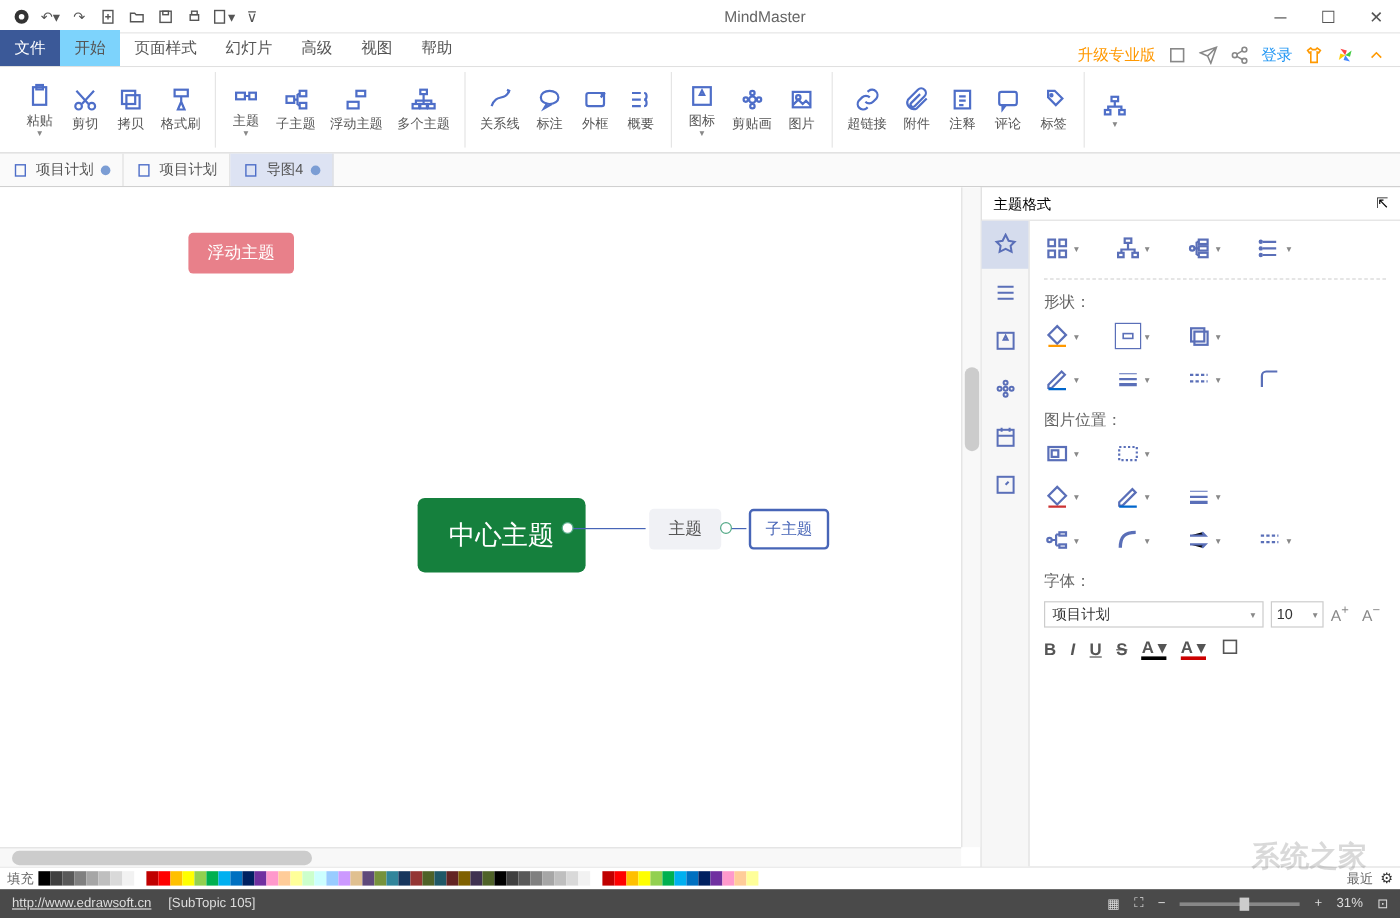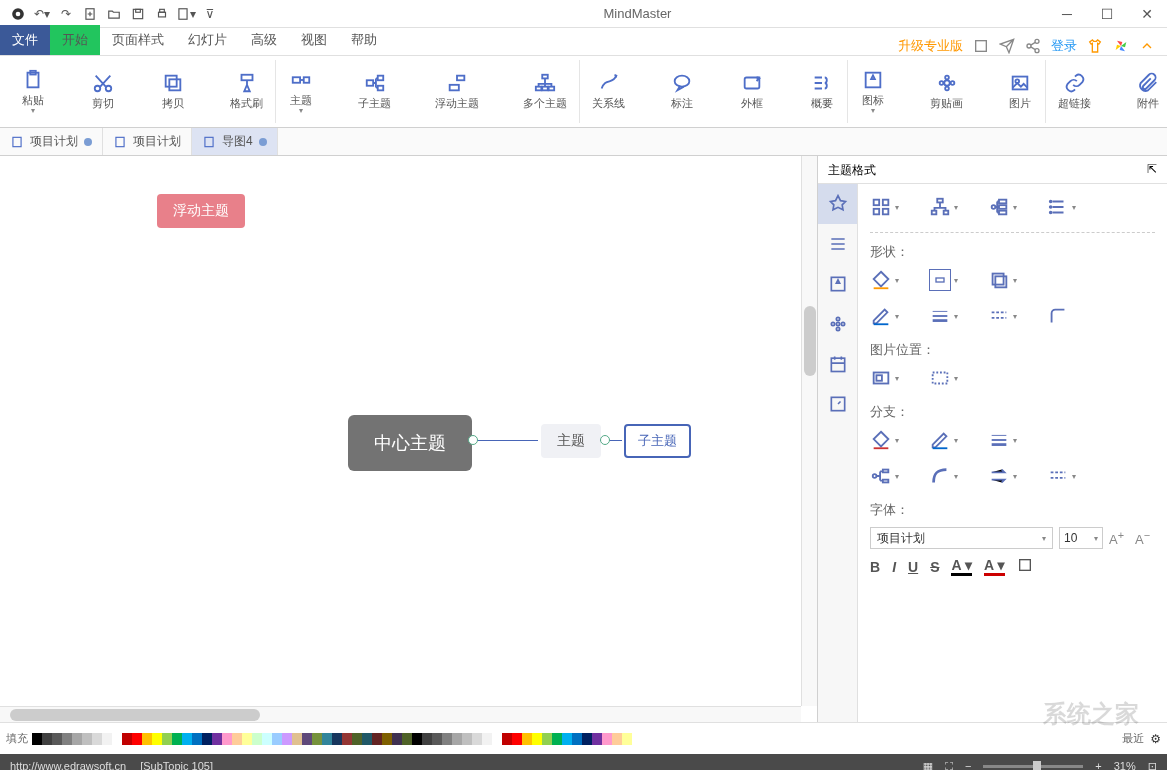--- a/index.html
+++ b/index.html
@@ -9,44 +9,44 @@
 .titlebar .qat { display:flex; gap:4px; align-items:center; }
 .qat-btn { width:20px; height:20px; display:flex; align-items:center; justify-content:center; color:#555; cursor:pointer; }
 .qat-btn svg { width:14px; height:14px; }
 .title { flex:1; text-align:center; color:#666; font-size:13px; }
 .win-ctrls { display:flex; gap:16px; color:#555; }
 .win-btn { width:24px; text-align:center; cursor:pointer; font-size:14px; }
 
 .menubar { height:28px; background:#fff; display:flex; align-items:flex-end; border-bottom:1px solid #e0e0e0; }
 .menu-item { padding:6px 12px; cursor:pointer; color:#555; font-size:13px; }
 .menu-item.file { background:#3b5998; color:#fff; }
-.menu-item.active { background:#22c55e; }
+.menu-item.active { background:#7dd3fc; }
 .menubar-right { margin-left:auto; display:flex; align-items:center; gap:10px; padding-right:12px; }
 .upgrade { color:#ff9800; font-size:13px; cursor:pointer; }
 .login { color:#2196f3; font-size:13px; cursor:pointer; }
 .mr-icon { width:16px; height:16px; color:#888; cursor:pointer; }
 
 .ribbon { height:72px; background:#fff; border-bottom:1px solid #d0d0d0; display:flex; padding:4px 8px; }
-.rib-group { display:flex; padding:0 6px; border-right:1px solid #e5e5e5;gap:32px; }
+.rib-group { display:flex; padding:0 6px; border-right:1px solid #e5e5e5; }
 .rib-group:last-child { border-right:none; }
 .rib-btn { display:flex; flex-direction:column; align-items:center; justify-content:center; padding:2px 6px; cursor:pointer; min-width:38px; }
 .rib-icon { width:22px; height:22px; color:#4e6ec8; display:flex; align-items:center; justify-content:center; margin-bottom:2px; }
 .rib-label { font-size:11px; color:#555; white-space:nowrap; }
 .rib-dd { font-size:8px; color:#888; line-height:6px; }
 
 .tabbar { height:28px; background:#fafafa; border-bottom:1px solid #d0d0d0; display:flex; align-items:stretch; }
 .doc-tab { display:flex; align-items:center; padding:0 10px; gap:6px; border-right:1px solid #e0e0e0; cursor:pointer; font-size:12px; color:#555; }
 .doc-tab.active { background:#dde3f3; }
 .tab-dot { width:8px; height:8px; border-radius:50%; background:#7b9dd4; }
 .tab-icon { width:14px; height:14px; color:#4e6ec8; }
 
 .workspace { display:flex; height:566px; }
 .canvas-wrap { flex:1; position:relative; background:#fff; overflow:hidden; }
 .float-topic { position:absolute; left:157px; top:38px; background:#e8808a; color:#fff; padding:8px 16px; border-radius:4px; font-size:14px; }
-.center-topic { position:absolute; left:348px; top:259px; background:#737373; color:#fff; padding:16px 26px; border-radius:6px; font-size:18px; }
+.center-topic { position:absolute; left:348px; top:259px; background:#15803d; color:#fff; padding:16px 26px; border-radius:6px; font-size:22px; }
 .topic { position:absolute; left:541px; top:268px; background:#f0f1f5; color:#555; padding:8px 16px; border-radius:4px; font-size:14px; }
 .subtopic { position:absolute; left:624px; top:268px; background:#fff; color:#4765b7; padding:6px 12px; border:2px solid #4765b7; border-radius:4px; font-size:13px; }
 .conn { position:absolute; background:#4765b7; height:1px; }
 .node-handle { position:absolute; width:10px; height:10px; border:1px solid #5a8; background:#fff; border-radius:50%; }
 .hscroll { position:absolute; bottom:0; left:0; right:16px; height:16px; background:#f8f8f8; border-top:1px solid #e0e0e0; }
 .hscroll-thumb { position:absolute; left:10px; top:2px; width:250px; height:12px; background:#ccc; border-radius:6px; }
 .vscroll { position:absolute; right:0; top:0; bottom:16px; width:16px; background:#f8f8f8; border-left:1px solid #e0e0e0; }
 .vscroll-thumb { position:absolute; top:150px; left:2px; width:12px; height:70px; background:#ccc; border-radius:6px; }
 
 .sidepanel { width:350px; border-left:1px solid #d0d0d0; display:flex; }
@@ -64,21 +64,21 @@
 .tool-dd { font-size:8px; color:#888; }
 .sec-label { color:#666; font-size:13px; margin:10px 0 8px; }
 .divider { border-top:1px dashed #ccc; margin:8px 0; }
 .font-row { display:flex; gap:6px; align-items:center; margin-bottom:8px; }
 .font-sel { flex:1; height:22px; border:1px solid #ccc; padding:0 6px; display:flex; align-items:center; justify-content:space-between; font-size:12px; }
 .size-sel { width:44px; height:22px; border:1px solid #ccc; padding:0 4px; display:flex; align-items:center; justify-content:space-between; font-size:12px; }
 .font-inc { width:20px; color:#888; cursor:pointer; font-size:13px; }
 .fmt-row { display:flex; gap:12px; align-items:center; }
 .fmt-btn { cursor:pointer; color:#555; font-size:14px; font-weight:bold; }
 
-.colorbar { height:32px; display:flex; align-items:center; padding:0 6px; gap:0; border-top:1px solid #e0e0e0; }
+.colorbar { height:19px; display:flex; align-items:center; padding:0 6px; gap:0; border-top:1px solid #e0e0e0; }
 .cb-label { font-size:11px; color:#666; margin-right:4px; }
 .swatch { width:10px; height:12px; cursor:pointer; }
 .cb-recent { margin-left:auto; font-size:11px; color:#666; margin-right:6px; }
 
 .statusbar { height:24px; background:#4a4a4a; color:#ddd; display:flex; align-items:center; padding:0 10px; font-size:11px; gap:14px; }
 .statusbar a { color:#ddd; text-decoration:underline; }
 .sb-right { margin-left:auto; display:flex; align-items:center; gap:12px; }
 .zoom-slider { width:100px; height:3px; background:#888; position:relative; }
 .zoom-thumb { position:absolute; left:50px; top:-4px; width:8px; height:11px; background:#ccc; }
 .watermark { position:absolute; right:28px; bottom:40px; font-size:24px; font-family:serif; color:rgba(0,0,0,0.15); font-weight:bold; pointer-events:none; }
@@ -602,21 +602,20 @@
             </div>
           <div class="tool-btn">
               <span class="ic">
                 <svg viewBox="0 0 24 24" fill="none" stroke="currentColor" stroke-width="2" stroke-dasharray="2 2">
                   <rect x="4" y="6" width="16" height="12"></rect>
                 </svg>
               </span>
               <span class="tool-dd">▾</span>
             </div>
         </div>
-        <div class="sec-label">分支：</div>
         <div class="tool-row">
           <div class="tool-btn">
               <span class="ic">
                 <svg viewBox="0 0 24 24" fill="none" stroke="currentColor" stroke-width="2">
                   <path d="M12 3l8 8-8 8-8-8z"></path>
                   <path d="M4 21h16" stroke="#c33"></path>
                 </svg>
               </span>
               <span class="tool-dd">▾</span>
             </div>

